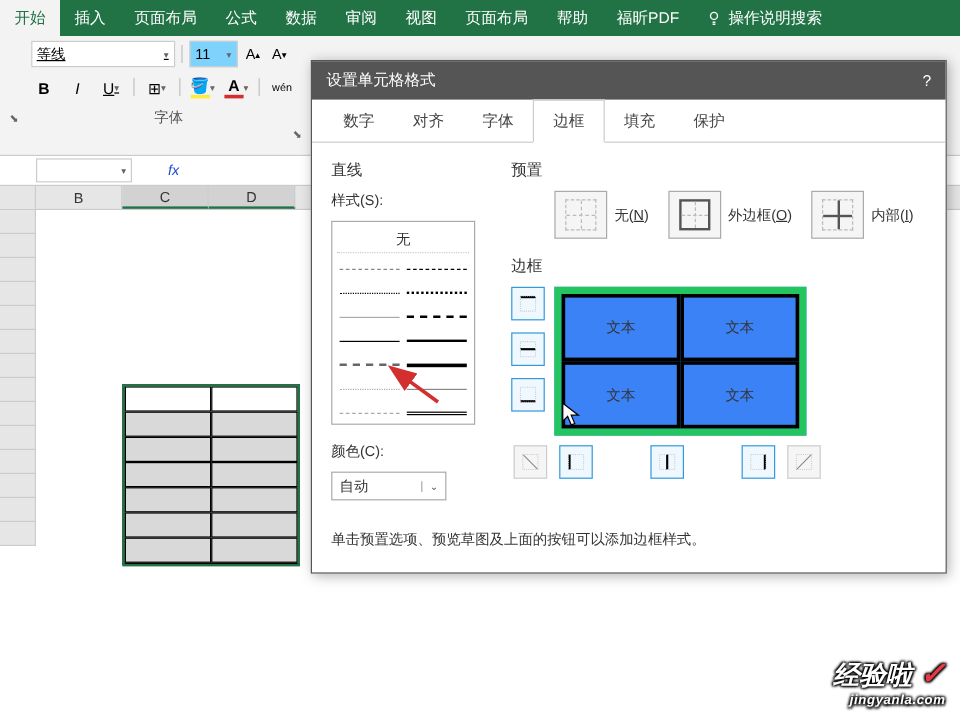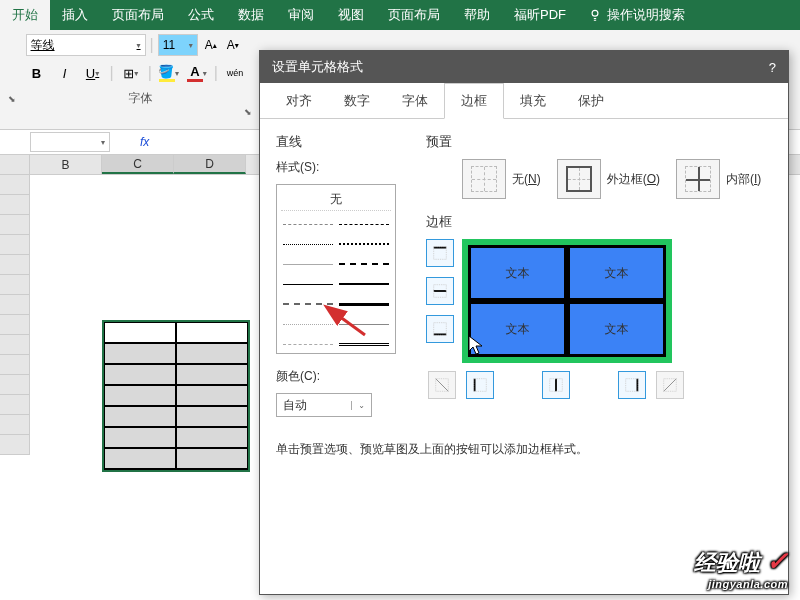--- a/index.html
+++ b/index.html
@@ -40,21 +40,21 @@
     .col-header.sel { background: #d2d2d2; border-bottom: 2px solid #217346; }
     .rows-area { display: flex; }
     .row-headers { width: 30px; }
     .row-header { height: 20px; border-bottom: 1px solid #ccc; border-right: 1px solid #ccc; background: #e6e6e6; }
     .thick-table { position: absolute; left: 102px; top: 320px; border: 2px solid #000; background: #d9d9d9; }
     .thick-row { display: flex; }
     .thick-cell { width: 72px; height: 21px; border: 1px solid #000; }
     .thick-row.first .thick-cell { background: #fff; }
     .sel-border { position: absolute; border: 2px solid #217346; pointer-events: none; }
     
-    .dialog { position: absolute; left: 259px; top: 50px; width: 530px; height: 545px; background: #fff; border: 1px solid #555; box-shadow: 2px 2px 10px rgba(0,0,0,0.3); }
+    .dialog { position: absolute; left: 259px; top: 50px; width: 530px; height: 428px; background: #fff; border: 1px solid #555; box-shadow: 2px 2px 10px rgba(0,0,0,0.3); }
     .dialog-title { height: 32px; background: #555; color: #fff; display: flex; align-items: center; padding: 0 12px; font-size: 13px; justify-content: space-between; }
     .dialog-tabs { display: flex; height: 36px; border-bottom: 1px solid #ccc; align-items: flex-end; padding-left: 10px; }
     .dialog-tab { padding: 8px 16px; font-size: 13px; color: #444; cursor: pointer; }
     .dialog-tab.active { border: 1px solid #ccc; border-bottom: 1px solid #fff; background: #fff; margin-bottom: -1px; }
     .dialog-body { padding: 14px 16px; font-size: 13px; color: #333; }
     .two-col { display: flex; gap: 20px; }
     .left-col { width: 130px; }
     .right-col { flex: 1; }
     .section-label { font-size: 13px; margin-bottom: 8px; }
     .style-list { border: 1px solid #aaa; width: 120px; height: 170px; padding: 4px; position: relative; }
@@ -233,22 +233,22 @@
     </div>
 </div>
 <div class="sel-border" style="left:102px;top:320px;width:148px;height:152px;"></div>
 
 <div class="dialog">
   <div class="dialog-title">
     <span>设置单元格格式</span>
     <span>?</span>
   </div>
   <div class="dialog-tabs">
+    <div class="dialog-tab">数字</div>
     <div class="dialog-tab">对齐</div>
-    <div class="dialog-tab">数字</div>
     <div class="dialog-tab">字体</div>
     <div class="dialog-tab active">边框</div>
     <div class="dialog-tab">填充</div>
     <div class="dialog-tab">保护</div>
   </div>
   <div class="dialog-body">
     <div class="two-col">
       <div class="left-col">
         <div class="section-label">直线</div>
         <div class="section-label" style="font-size:12px;">样式(S):</div>

